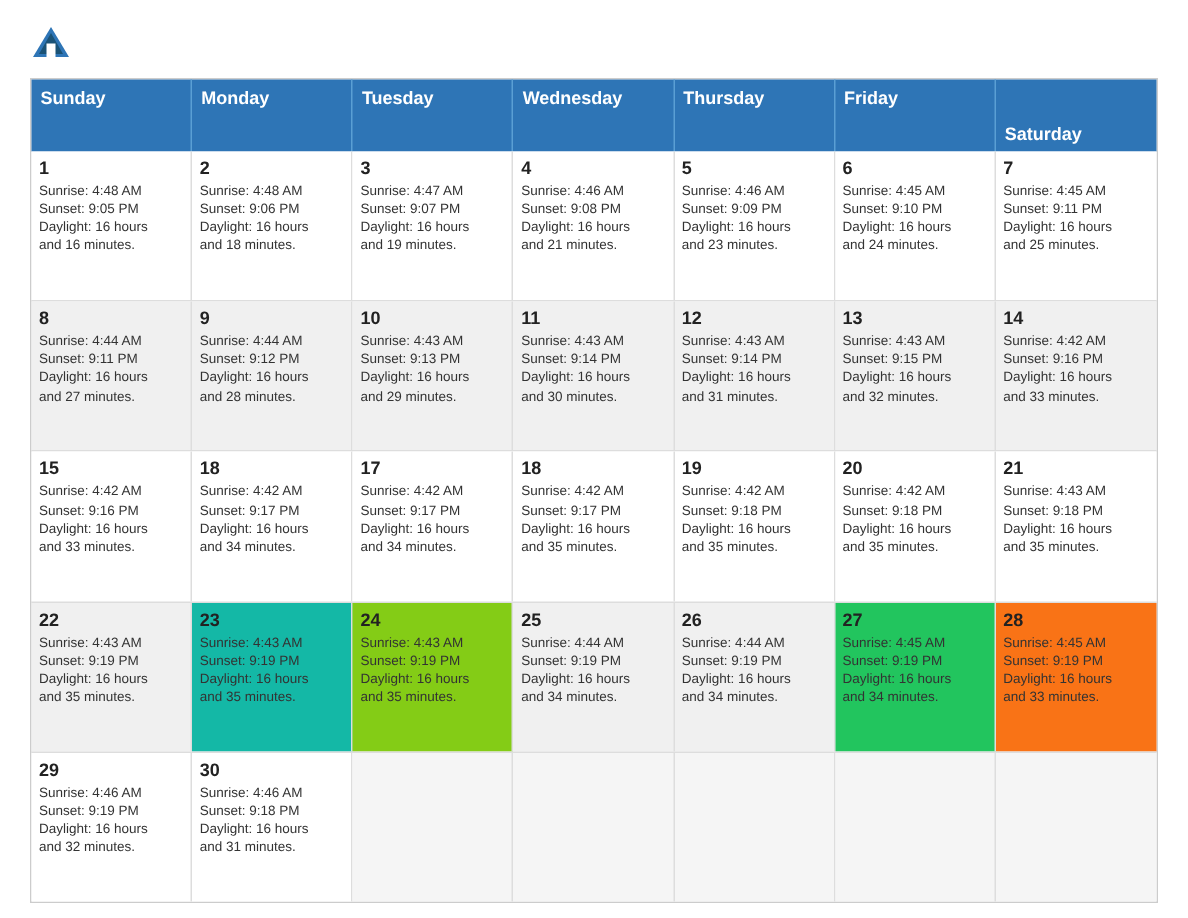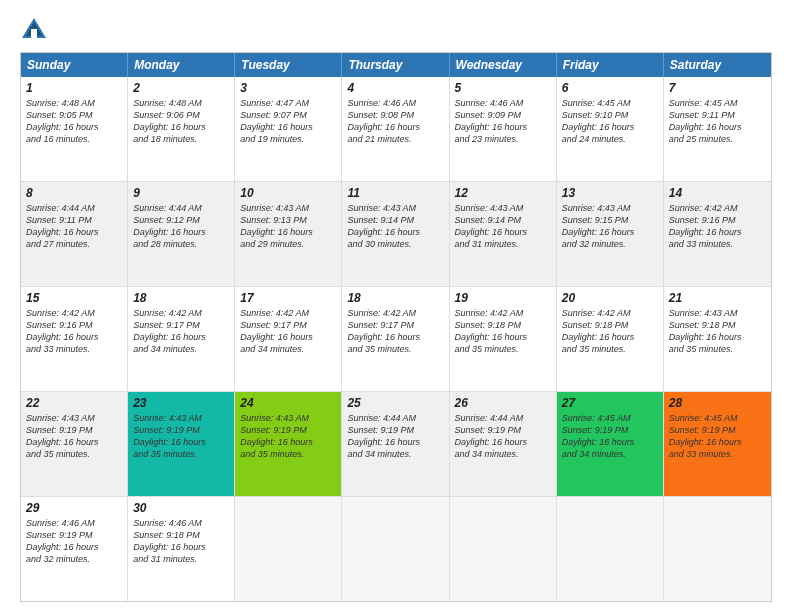--- a/index.html
+++ b/index.html
@@ -9,21 +9,20 @@
       font-family: Arial, sans-serif;
       background: #fff;
       overflow: hidden;
     }
     .page {
       width: 792px;
       height: 612px;
       padding: 16px 20px 10px 20px;
       display: flex;
       flex-direction: column;
-      font-style: italic;
     }
     .header {
       display: flex;
       align-items: flex-start;
       justify-content: space-between;
       margin-bottom: 8px;
     }
     .logo {
       display: flex;
       align-items: center;
@@ -58,21 +57,21 @@
       grid-template-columns: repeat(7, 1fr);
       background: #2e75b6;
     }
     .cal-header-cell {
       color: #fff;
       font-weight: bold;
       font-size: 12px;
       padding: 5px 6px;
       border-right: 1px solid #5a9fd4;
     }
-    .cal-header-cell:last-child { border-right: none; }
+    .cal-header-cell:last-child { border-right: none; margin-top: 24px; }
     .cal-body {
       flex: 1;
       display: flex;
       flex-direction: column;
     }
     .cal-row {
       display: grid;
       grid-template-columns: repeat(7, 1fr);
       flex: 1;
       border-top: 1px solid #ddd;
@@ -125,22 +124,22 @@
       <div class="location"></div>
     </div>
   </div>
 
   <div class="calendar">
 
     <div class="cal-header">
     <div class="cal-header-cell">Sunday</div>
         <div class="cal-header-cell">Monday</div>
         <div class="cal-header-cell">Tuesday</div>
+        <div class="cal-header-cell">Wednesday</div>
         <div class="cal-header-cell">Thursday</div>
-        <div class="cal-header-cell">Wednesday</div>
         <div class="cal-header-cell">Friday</div>
         <div class="cal-header-cell">Saturday</div>
       </div>
 
     <div class="cal-body">
     <div class="cal-row">
           <div class="cal-cell">
             <span class="day-num">1</span>
             <div class="cell-text" style="white-space: pre-line;">Sunrise: 4:48 AM
 Sunset: 9:05 PM

